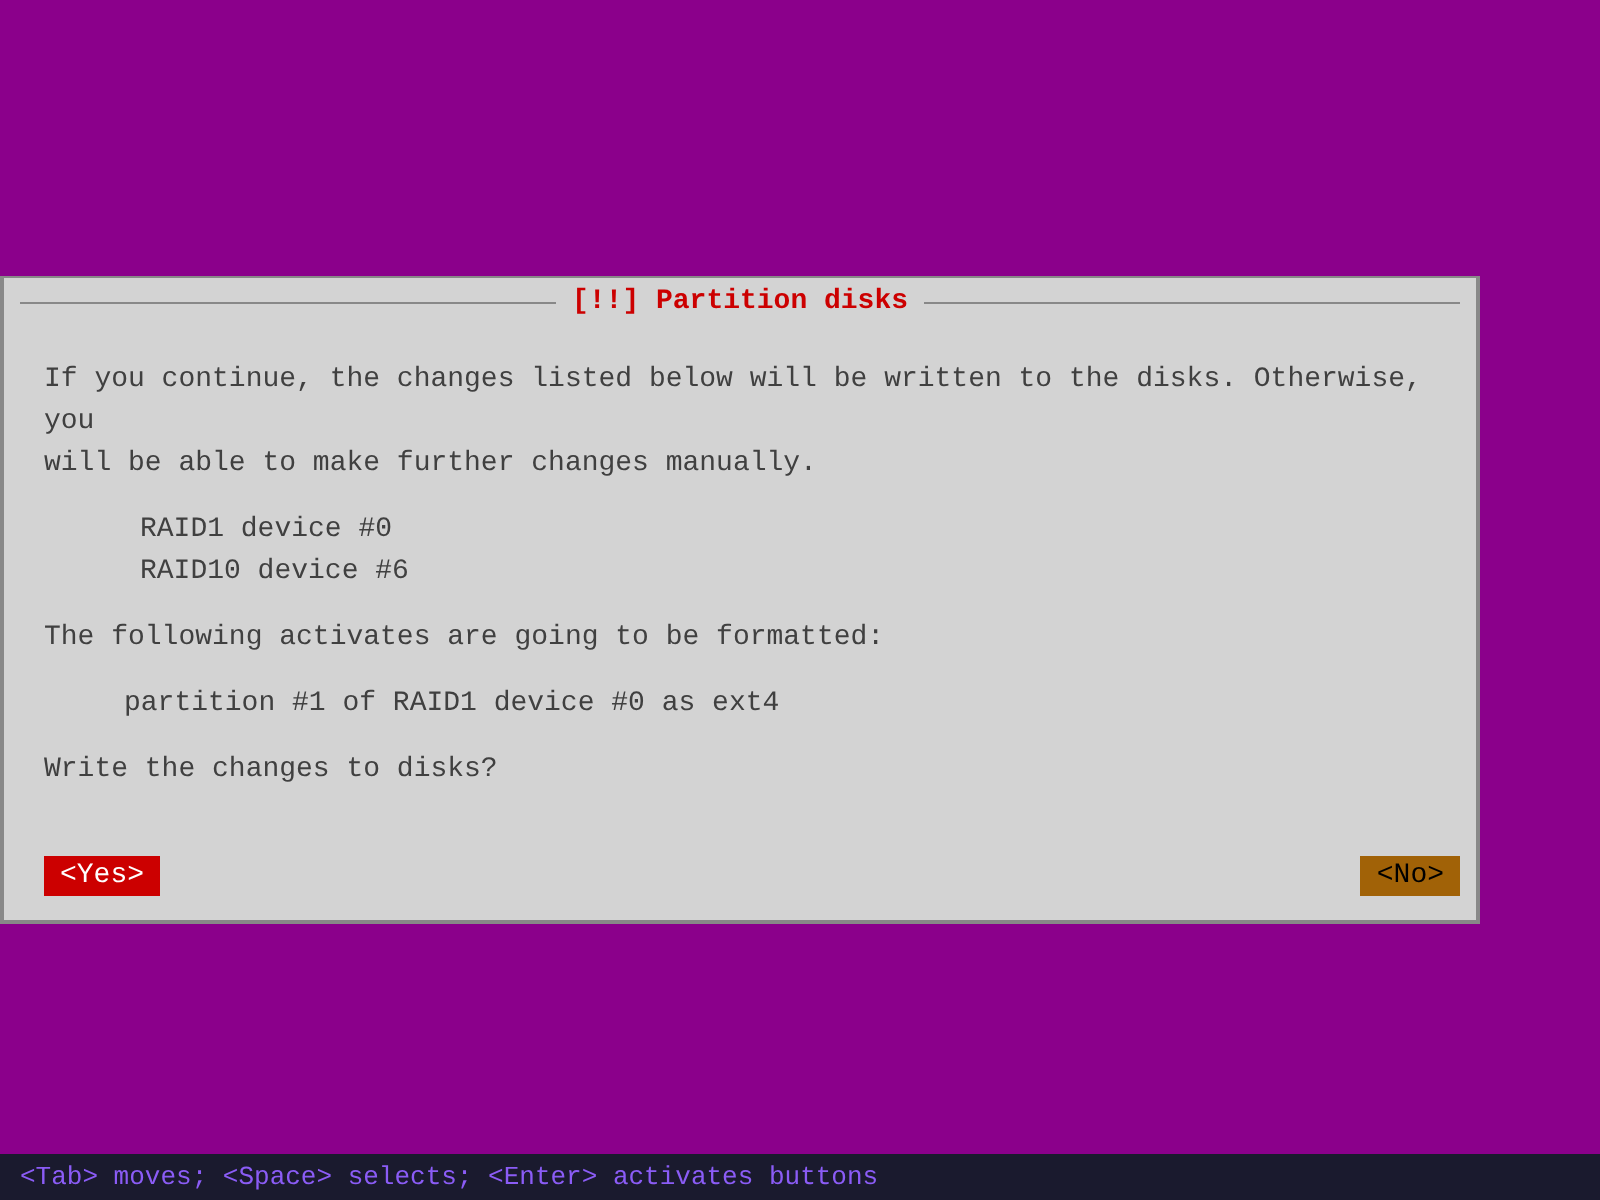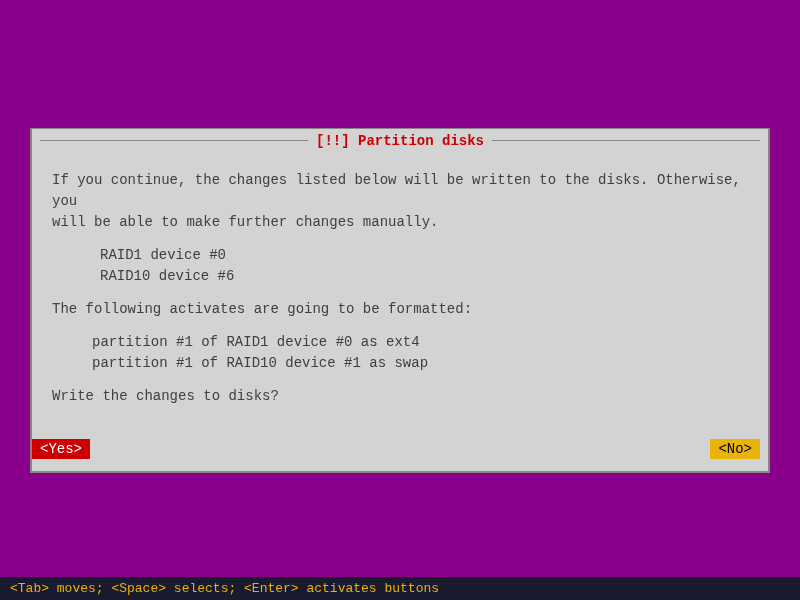--- a/index.html
+++ b/index.html
@@ -77,62 +77,62 @@
     }
 
     #write-question {
       margin-bottom: 16px;
     }
 
     #buttons-row {
       display: flex;
       justify-content: space-between;
       align-items: center;
-      padding: 4px 8px 12px 0;
+      padding: 4px 8px 12px 20px;
     }
 
     .btn-yes {
       background-color: #cc0000;
       color: #fff;
       padding: 2px 8px;
       border: none;
       font-family: 'Courier New', Courier, monospace;
       font-size: 14px;
       cursor: pointer;
     }
 
     .btn-no {
-      background-color: #eab308;
+      background-color: #a16207;
       color: #000;
       padding: 2px 8px;
       border: none;
       font-family: 'Courier New', Courier, monospace;
       font-size: 14px;
       cursor: pointer;
     }
 
     #status-bar {
       width: 800px;
       background-color: #1a1a2e;
-      color: #eab308;
+      color: #8b5cf6;
       font-family: 'Courier New', Courier, monospace;
       font-size: 13px;
       padding: 4px 10px;
       position: fixed;
       bottom: 0;
       left: 0;
     }
 
     #outer-wrapper {
       width: 800px;
       height: 600px;
       background-color: #8B008B;
       display: flex;
       flex-direction: column;
-      align-items: center;
+      align-items: flex-start;
       justify-content: center;
       position: relative;
     }
   </style>
 </head>
 <body>
 
 <div id="outer-wrapper">
   <div id="dialog-container">
     <div id="title-bar">
@@ -148,21 +148,20 @@
       </p>
 
       <div class="device-list">
         <div>RAID1 device #0</div>
         <div>RAID10 device #6</div>
       </div>
 
       <p>The following activates are going to be formatted:</p>
       <div class="partition-list">
         <div>partition #1 of RAID1 device #0 as ext4</div>
-        <div>partition #1 of RAID10 device #1 as swap</div>
       </div>
 
       <p id="write-question">Write the changes to disks?</p>
     </div>
 
     <div id="buttons-row">
       <button class="btn-yes">&lt;Yes&gt;</button>
       <button class="btn-no">&lt;No&gt;</button>
     </div>
   </div>

